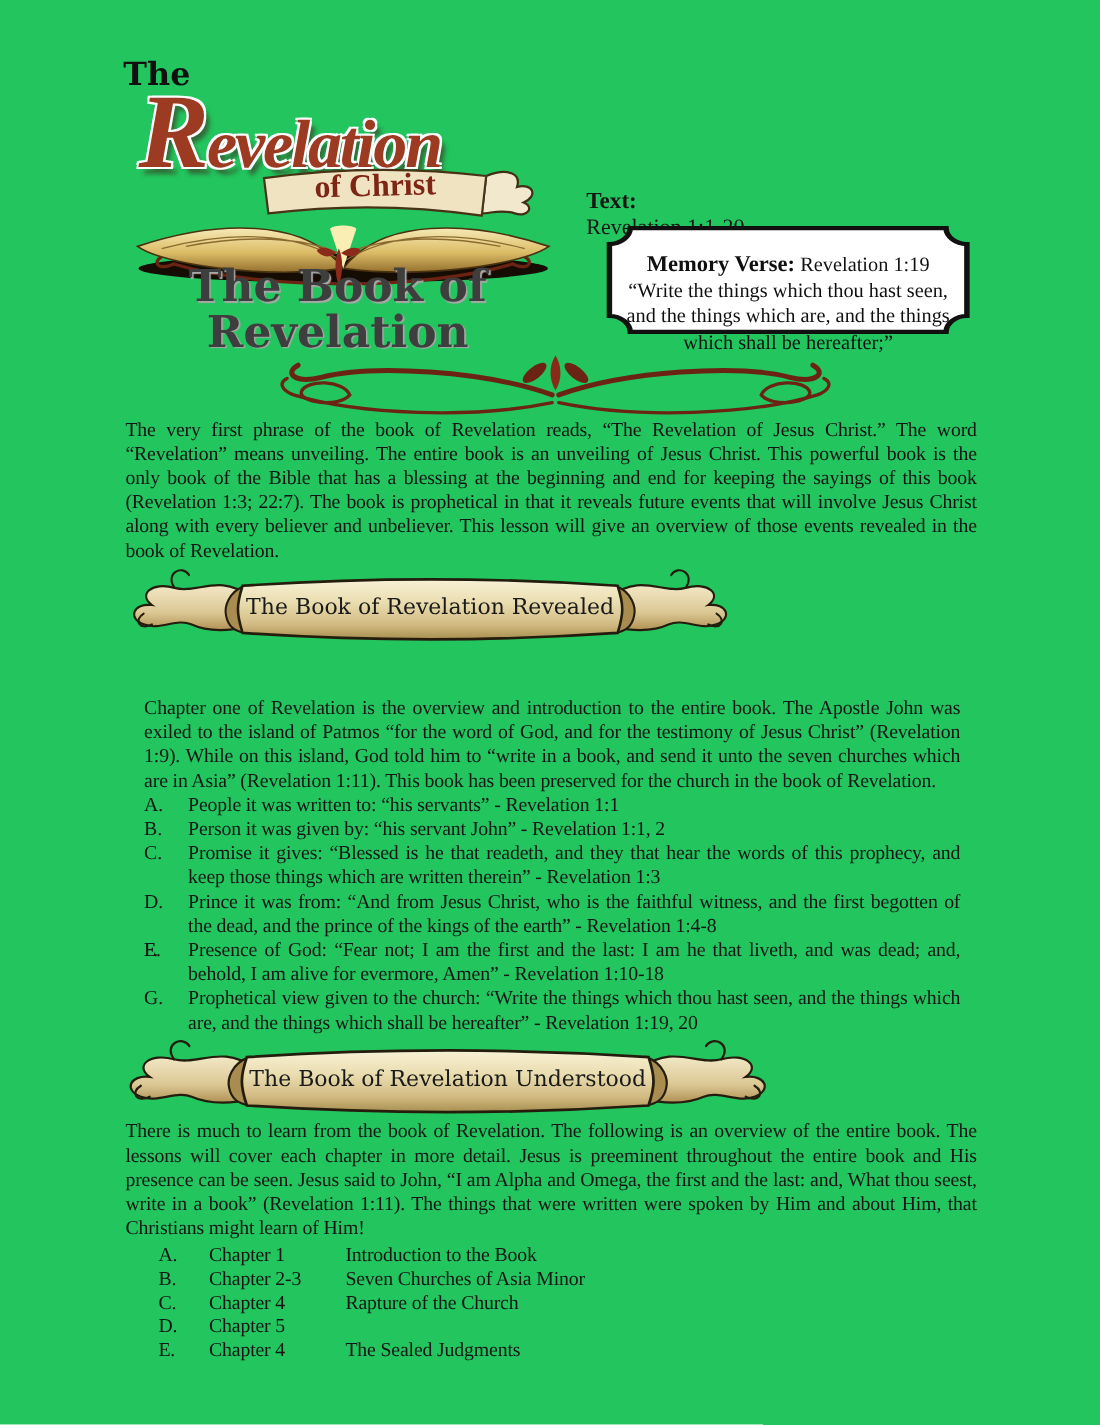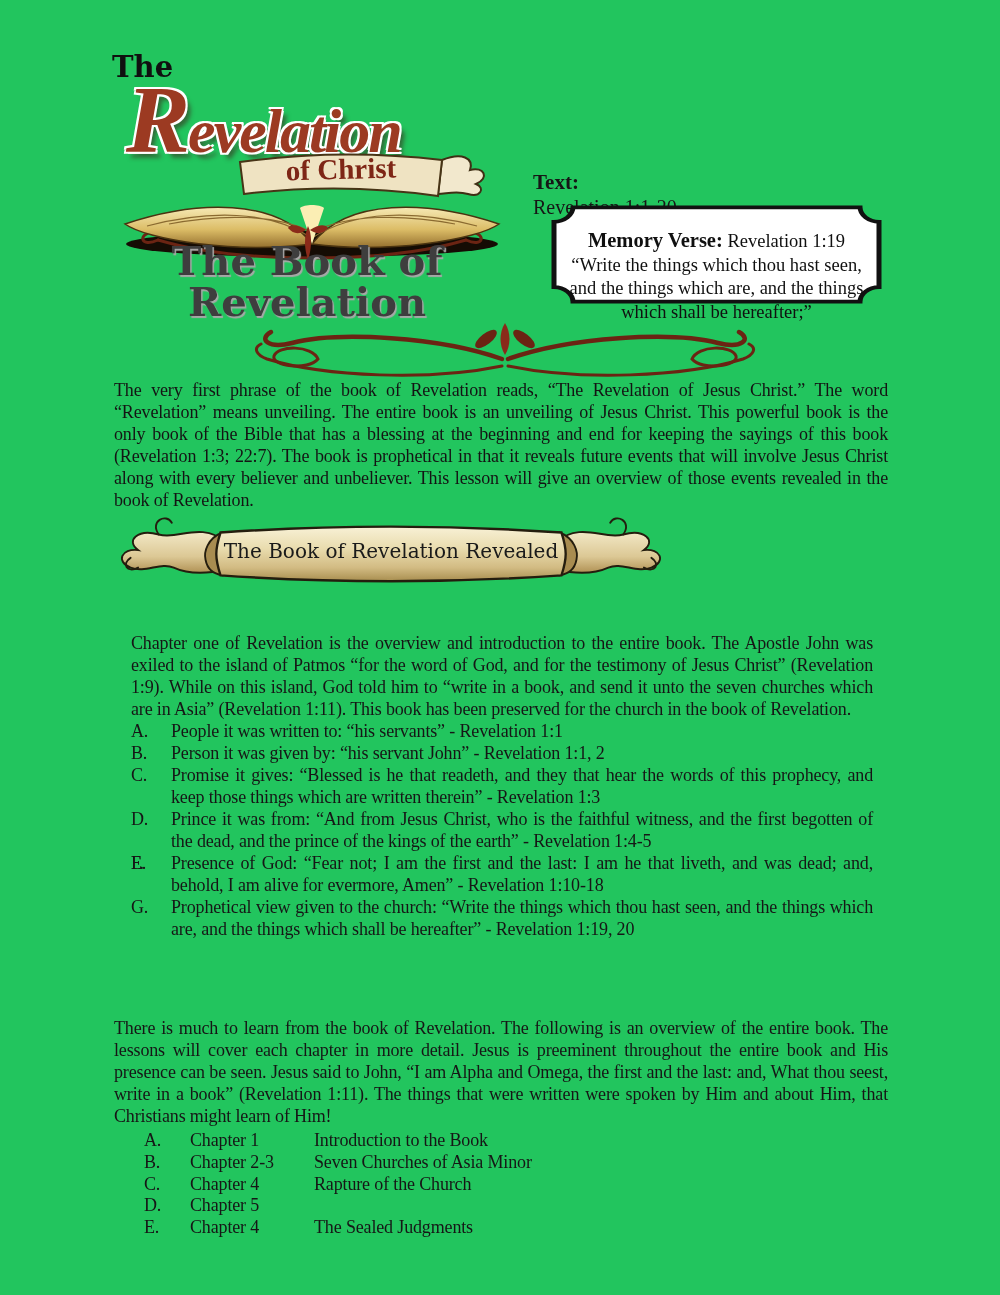--- a/index.html
+++ b/index.html
@@ -187,27 +187,33 @@
       </svg>
     <div class="banner-text">The Book of Revelation Revealed</div>
   </div>
 
   <div id="section1">
     <div class="para-flow">Chapter one of Revelation is the overview and introduction to the entire book.  The Apostle John was exiled to the island of Patmos “for the word of God, and for the testimony of Jesus Christ” (Revelation 1:9).  While on this island, God told him to “write in a book, and send it unto the seven churches which are in Asia” (Revelation 1:11).  This book has been preserved for the church in the book of Revelation.</div>
     <div class="list">
       <div class="list-item"><span class="letter">A.</span><span>People it was written to: “his servants” - Revelation 1:1</span></div>
       <div class="list-item"><span class="letter">B.</span><span>Person it was given by: “his servant John” - Revelation 1:1, 2</span></div>
       <div class="list-item"><span class="letter">C.</span><span>Promise it gives: “Blessed is he that readeth, and they that hear the words of this prophecy, and keep those things which are written therein” - Revelation 1:3</span></div>
-      <div class="list-item"><span class="letter">D.</span><span>Prince it was from: “And from Jesus Christ, who is the faithful witness, and the first begotten of the dead, and the prince of the kings of the earth” - Revelation 1:4-5</span></div>
+      <div class="list-item"><span class="letter">D.</span><span>Prince it was from: “And from Jesus Christ, who is the faithful witness, and the first begotten of the dead, and the prince of the kings of the earth” - Revelation 1:4-8</span></div>
       <div class="list-item"><span class="letter">E.</span></div>
       <div class="list-item"><span class="letter">F.</span><span>Presence of God: “Fear not; I am the first and the last:  I am he that liveth, and was dead; and, behold, I am alive for evermore, Amen” - Revelation 1:10-18</span></div>
       <div class="list-item"><span class="letter">G.</span><span>Prophetical view given to the church: “Write the things which thou hast seen, and the things which are, and the things which shall be hereafter” - Revelation 1:19, 20</span></div>
     </div>
   </div>
 
+  <div id="banner2" class="banner">
+    <svg viewBox="0 0 600 80" preserveAspectRatio="none">
+        <use href="#scrollBanner"></use>
+      </svg>
+    <div class="banner-text">The Book of Revelation Understood</div>
+  </div>
 
   <div id="section2">
     <div class="para-flow">There is much to learn from the book of Revelation.  The following is an overview of the entire book.  The lessons will cover each chapter in more detail.  Jesus is preeminent throughout the entire book and His presence can be seen.  Jesus said to John, “I am Alpha and Omega, the first and the last: and, What thou seest, write in a book” (Revelation 1:11).  The things that were written were spoken by Him and about Him, that Christians might learn of Him!</div>
     <div class="chapters">
       <div class="chapter-row">
           <span>A.</span>
           <span>Chapter 1</span>
           <span>Introduction to the Book</span>
         </div>
       <div class="chapter-row">

